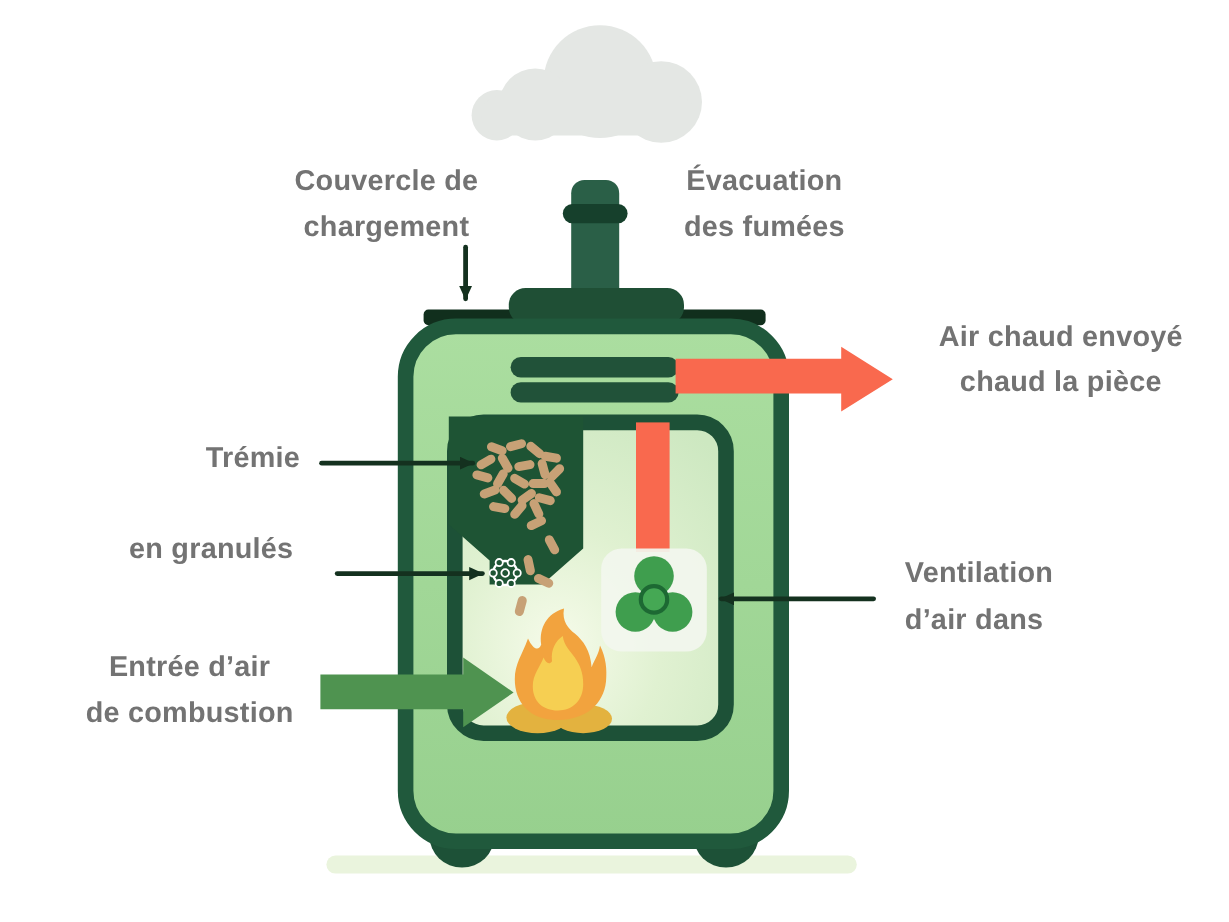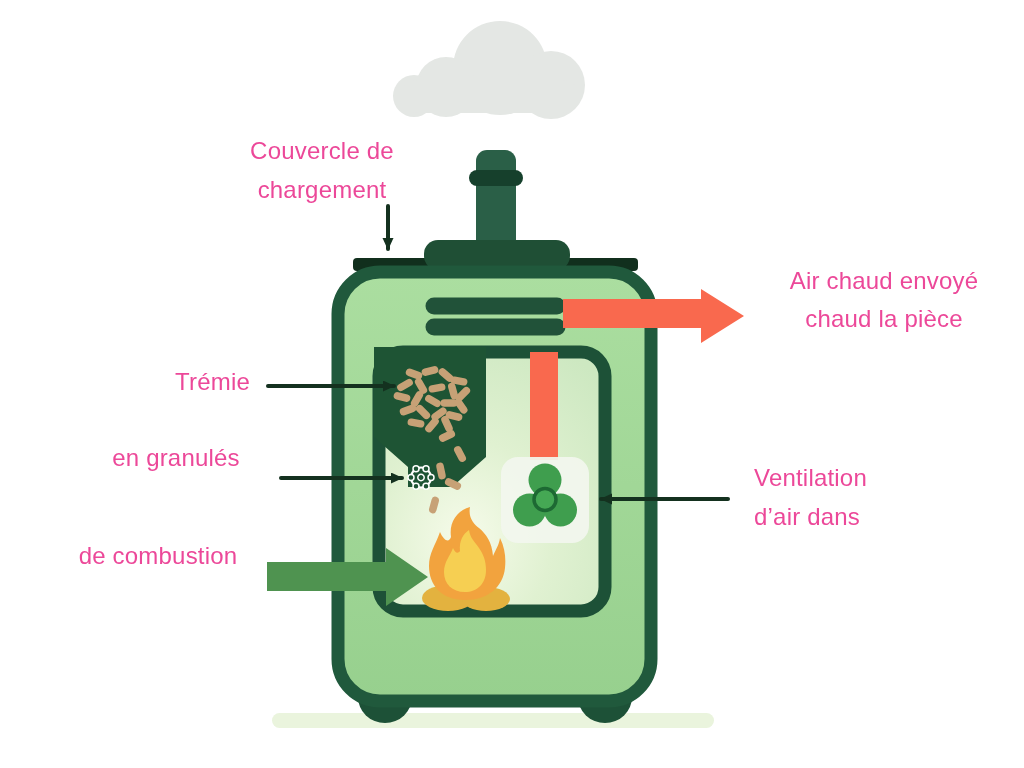--- a/index.html
+++ b/index.html
@@ -3,22 +3,22 @@
 <meta charset="utf-8">
 <style>
   html,body{margin:0;padding:0;background:#fff;}
   #stage{
     position:relative;width:1024px;height:768px;background:#ffffff;
     overflow:hidden;font-family:"Liberation Sans",sans-serif;
   }
   #art{position:absolute;left:0;top:0;width:1024px;height:768px;}
   .label{
     position:absolute;
-    font-weight:400;font-size:24px;line-height:39px;letter-spacing:.2px;
-    color:#ec4899;text-align:center;white-space:nowrap;
+    font-weight:700;font-size:24px;line-height:39px;letter-spacing:.2px;
+    color:#737373;text-align:center;white-space:nowrap;
   }
   .label .ln{display:block;}
   .lbl-tremie{text-align:right;}
   .lbl-ventilation{text-align:left;}
 </style>
 </head>
 <body>
 
 <div id="stage">
 
@@ -159,35 +159,40 @@
       <line x1="281" y1="478" x2="402" y2="478" marker-end="url(#ah)"></line>
       <line x1="728" y1="499" x2="601" y2="499" marker-end="url(#ah)"></line>
     </g>
   </svg>
 
   <div class="label" style="left:192px;top:131px;width:260px;">
     <span class="ln">Couvercle de</span>
     <span class="ln">chargement</span>
   </div>
 
+  <div class="label" style="left:527px;top:131px;width:220px;">
+    <span class="ln">Évacuation</span>
+    <span class="ln">des fumées</span>
+  </div>
 
   <div class="label" style="left:753px;top:262px;width:262px;line-height:38px;">
     <span class="ln">Air chaud envoyé</span>
     <span class="ln">chaud la pièce</span>
   </div>
 
   <div class="label lbl-tremie" style="left:60px;top:362px;width:190px;">
     <span class="ln">Trémie</span>
   </div>
 
   <div class="label" style="left:46px;top:438px;width:260px;">
     <span class="ln">en granulés</span>
   </div>
 
   <div class="label" style="left:28px;top:536px;width:260px;">
+    <span class="ln">Entrée d’air</span>
     <span class="ln">de combustion</span>
   </div>
 
   <div class="label lbl-ventilation" style="left:754px;top:458px;width:220px;">
     <span class="ln">Ventilation</span>
     <span class="ln">d’air dans</span>
   </div>
 
 </div>
 

